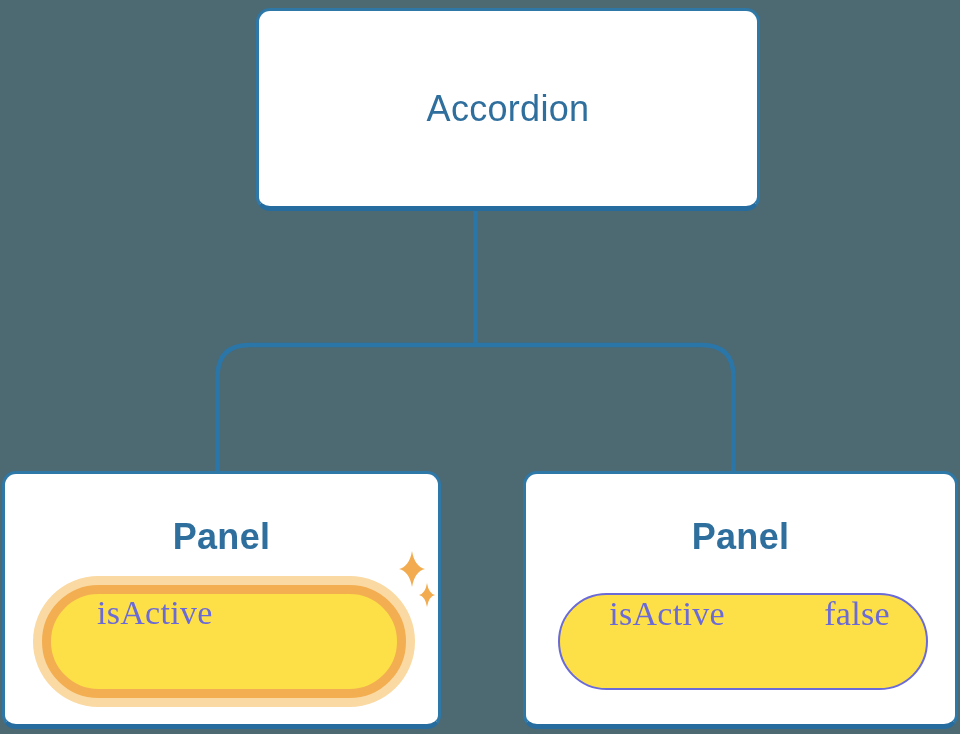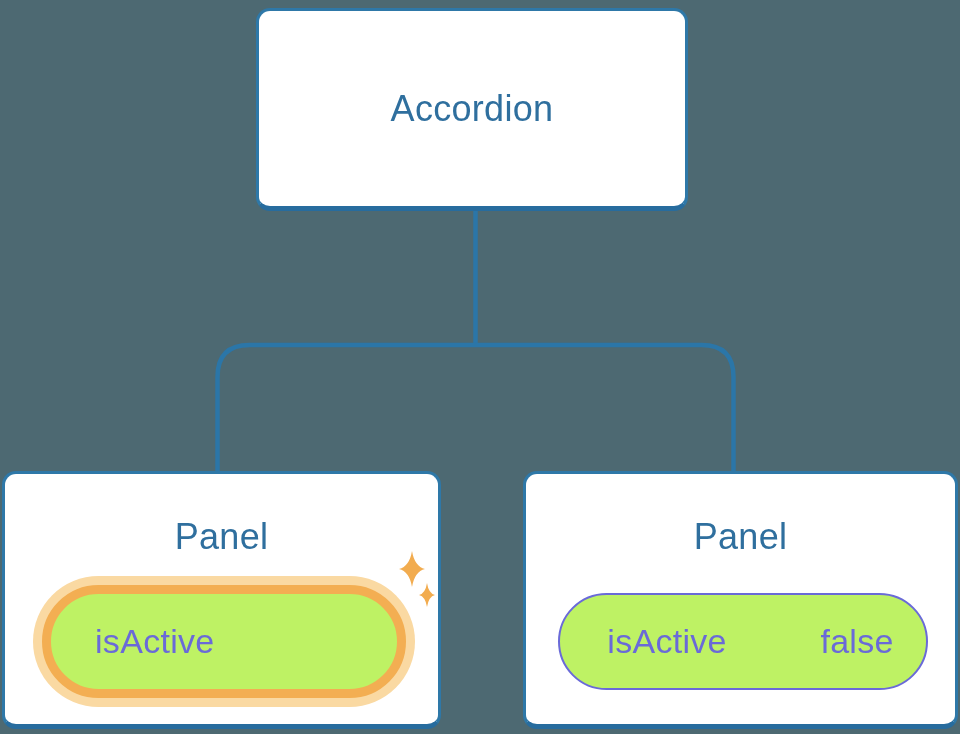--- a/index.html
+++ b/index.html
@@ -22,49 +22,50 @@
   .node {
     position: absolute;
     background: #FFFFFF;
     border: 3px solid #2E78A8;
     border-bottom: 5px solid #276C9E;
     border-radius: 14px;
     box-sizing: border-box;
   }
   .node-root {
     left: 256px; top: 8px;
-    width: 432px; height: 203px;
+    width: 504px; height: 203px;
     display: flex; align-items: center; justify-content: center;
   }
   .node-title {
     color: #2F6F9E;
     font-size: 36px;
     font-weight: 500;
     letter-spacing: 0.3px;
   }
   .panel { position: absolute; }
   .panel-left  { left: 2px;   top: 471px; width: 439px; height: 258px; }
   .panel-right { left: 523px; top: 471px; width: 435px; height: 258px; }
   .panel-title {
     position: absolute;
     left: 0; right: 0; top: 42px;
     text-align: center;
     color: #2F6F9E;
     font-size: 36px;
-    font-weight: 400;
+    font-weight: 700;
     letter-spacing: 0.3px;
   }
   .pill {
     position: absolute;
     display: flex;
-    align-items: center;
-    background: #bef264;
+    align-items: flex-start;
+    background: #fde047;
     border-radius: 999px;
     box-sizing: border-box;
     overflow: hidden;
+    font-family: Liberation Serif, serif;
   }
   .pill-active {
     left: 37px; top: 111px;
     width: 364px; height: 113px;
     border: 9px solid #F3AE52;
     box-shadow: 0 0 0 9px #FAD9A2;
   }
   .pill-inactive {
     left: 32px; top: 119px;
     width: 370px; height: 97px;

